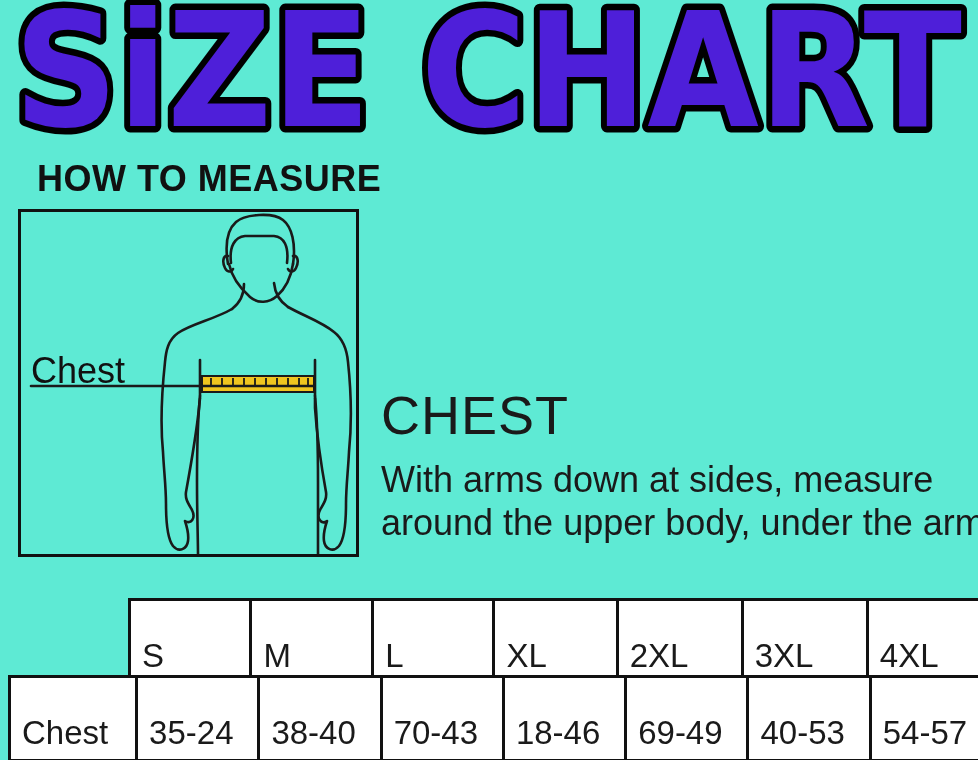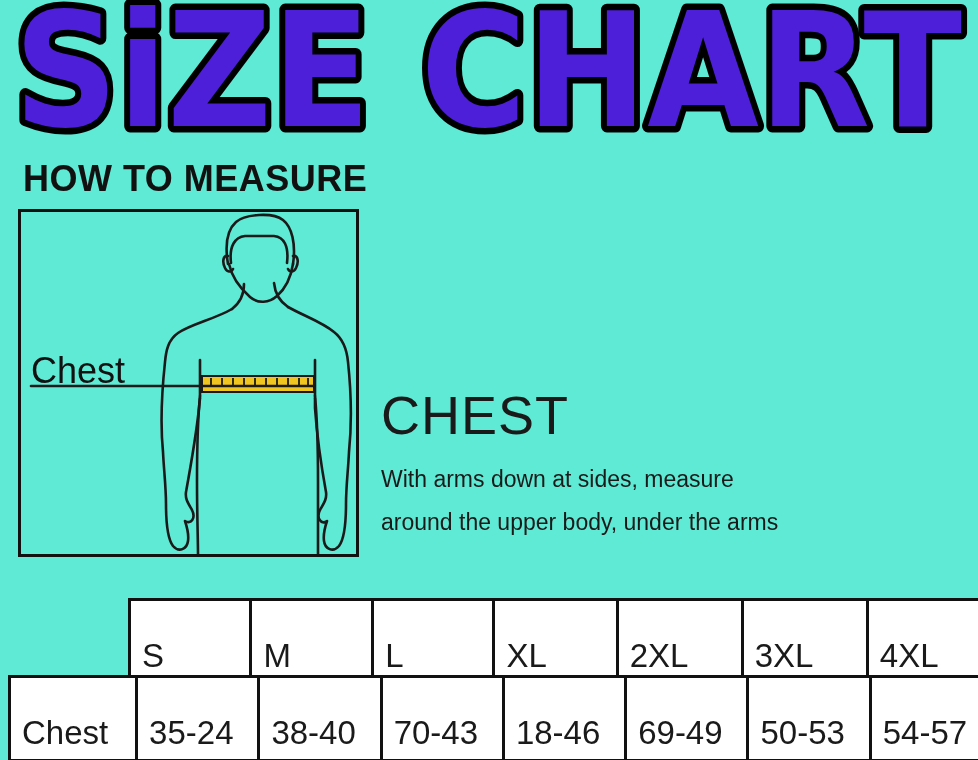--- a/index.html
+++ b/index.html
@@ -21,21 +21,21 @@
     font-weight: bold;
     stroke: #000000;
     stroke-width: 13px;
     stroke-linejoin: round;
     paint-order: stroke fill;
   }
 
   
   .htm-heading {
     position: absolute;
-    left: 23px;
+    left: 37px;
     top: 158px;
     font-size: 36px;
     font-weight: bold;
     letter-spacing: 0.5px;
     color: #111111;
     white-space: nowrap;
     text-align: right;
   }
 
   
@@ -59,21 +59,21 @@
   
   .chest-section { position: absolute; left: 381px; top: 388px; width: 580px; }
   .chest-heading {
     font-size: 54px;
     font-weight: 400;
     letter-spacing: 1px;
     line-height: 1.0;
     margin: 0 0 16px 0;
     color: #1a1a1a;
   }
-  .chest-desc { margin: 0; font-size: 23px; line-height: 43px; color: #1a1a1a; }
+  .chest-desc { margin: 0; font-size: 36px; line-height: 43px; color: #1a1a1a; }
   .chest-desc span { display: block; white-space: nowrap; }
 
   
   .size-table { position: absolute; border-collapse: collapse; }
   .size-table td {
     border: 3px solid #111111;
     width: 117px;
     height: 74px;
     vertical-align: bottom;
     padding: 0 0 7px 11px;
@@ -166,19 +166,19 @@
 
   <table class="size-table data-table">
     <tbody>
         <tr>
       <td>Chest</td>
       <td>35-24</td>
       <td>38-40</td>
       <td>70-43</td>
       <td>18-46</td>
       <td>69-49</td>
-      <td>50-53</td>
+      <td>40-53</td>
       <td>54-57</td>
     </tr>
   </tbody>
     </table>
 
 </div>
 
 </body></html>

